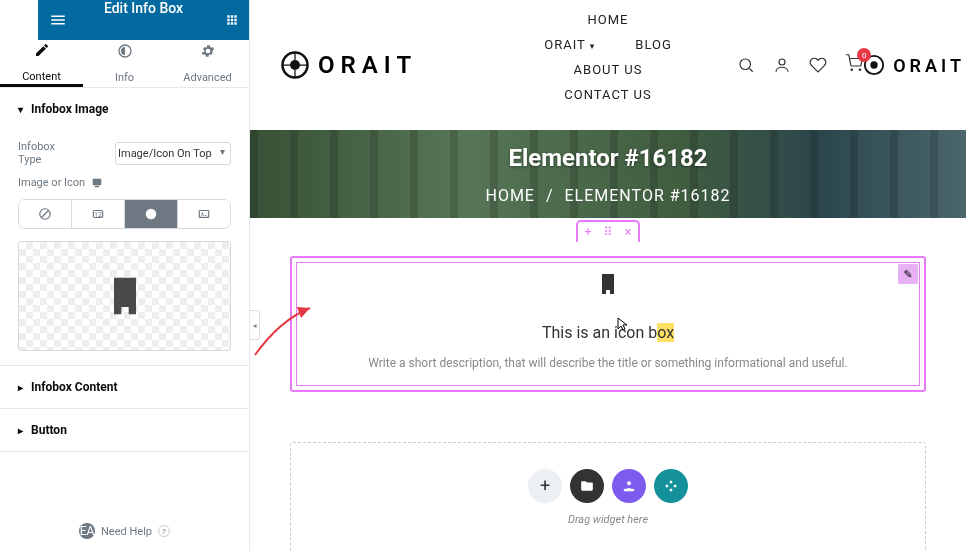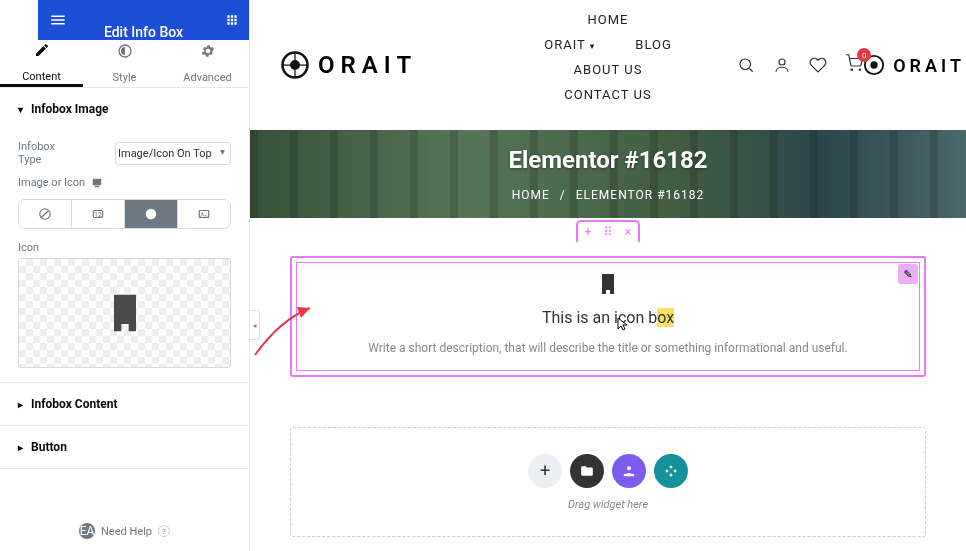--- a/index.html
+++ b/index.html
@@ -1,20 +1,20 @@
 <!DOCTYPE html>
 <html><head>
 <meta charset="utf-8">
 <style>
 * { margin: 0; padding: 0; box-sizing: border-box; font-family: -apple-system, BlinkMacSystemFont, "Segoe UI", Roboto, sans-serif; }
 body { width: 966px; height: 551px; overflow: hidden; display: flex; position: relative; }
 
 
 .sidebar { width: 250px; height: 551px; background: #fff; display: flex; flex-direction: column; border-right: 1px solid #e6e9ec; }
-.sb-header { height: 40px; background: #1d4ed8; color: #fff; display: flex; align-items: flex-end; position: relative; margin-left: 38px; }
+.sb-header { height: 40px; background: #0369a1; color: #fff; display: flex; align-items: flex-start; position: relative; margin-left: 38px; }
 .sb-header .hamburger { width: 40px; height: 40px; display: flex; align-items: center; justify-content: center; cursor: pointer; }
 .sb-header .hamburger svg { width: 18px; height: 18px; fill: #fff; }
 .sb-header .title { flex: 1; text-align: center; font-size: 14px; font-weight: 500; padding-right: 40px; }
 .sb-header .apps { position: absolute; right: 0; top: 0; width: 34px; height: 40px; display: flex; align-items: center; justify-content: center; cursor: pointer; }
 .sb-header .apps svg { width: 14px; height: 14px; fill: #fff; }
 
 .sb-tabs { display: flex; height: 48px; border-bottom: 1px solid #e6e9ec; background: #fff; }
 .sb-tab { flex: 1; display: flex; flex-direction: column; align-items: center; justify-content: center; font-size: 11px; color: #6d7882; cursor: pointer; gap: 12px; }
 .sb-tab.active { color: #0b0b0b; border-bottom: 3px solid #0b0b0b; }
 .sb-tab svg { width: 16px; height: 16px; fill: currentColor; }
@@ -66,31 +66,31 @@
 .header-icons svg { width: 18px; height: 18px; fill: none; stroke: #333; stroke-width: 1.6; cursor: pointer; }
 .cart-wrap { position: relative; }
 .cart-badge { position: absolute; top: -6px; right: -8px; background: #e63946; color: #fff; border-radius: 50%; width: 14px; height: 14px; font-size: 8px; display: flex; align-items: center; justify-content: center; }
 
 .hero { height: 88px; background: linear-gradient(rgba(40,60,40,0.3), rgba(40,60,40,0.3)),
   linear-gradient(90deg, #3d5a3d 0%, #6b8e6b 30%, #4a6b4a 60%, #2d4a5d 80%, #5a7a8a 100%);
   display: flex; flex-direction: column; align-items: center; justify-content: center; color: #fff; position: relative; overflow: hidden; }
 .hero::before { content: ""; position: absolute; inset: 0; background:
   repeating-linear-gradient(90deg, rgba(0,0,0,0.15) 0 8px, transparent 8px 40px); }
 .hero-title { font-size: 24px; font-weight: 700; z-index: 1; color: #fff; text-shadow: 0 1px 3px rgba(0,0,0,0.4); }
-.hero-crumb { font-size: 12px; z-index: 1; margin-top: 14px; letter-spacing: 1px; }
+.hero-crumb { font-size: 16px; z-index: 1; margin-top: 14px; letter-spacing: 1px; }
 .hero-crumb a { color: #fff; text-decoration: none; cursor: pointer; }
 
 .preview-body { padding: 20px 40px; position: relative; }
 .widget-controls { position: absolute; top: 2px; left: 50%; transform: translateX(-50%); background: #fff; border: 2px solid #e879f9; border-bottom: none; border-radius: 5px 5px 0 0; display: flex; z-index: 2; }
 .widget-controls .wc { width: 20px; height: 20px; display: flex; align-items: center; justify-content: center; font-size: 12px; color: #e879f9; cursor: pointer; }
 .infobox-widget { border: 2px solid #e879f9; border-radius: 3px; padding: 14px 20px 20px; margin-top: 18px; text-align: center; position: relative; }
 .infobox-widget::before { content: ""; position: absolute; inset: 4px; border: 1px solid #e879f9; pointer-events: none; }
 .edit-pencil { position: absolute; top: 6px; right: 6px; width: 20px; height: 20px; background: #e8b0f5; display: flex; align-items: center; justify-content: center; font-size: 11px; cursor: pointer; border-radius: 2px; }
 .ib-icon svg { width: 24px; height: 24px; fill: #333; }
-.ib-title { font-size: 16px; color: #333; margin-top: 8px; }
+.ib-title { font-size: 16px; color: #333; margin-top: 23px; }
 .ib-title .hl { background: #ffe066; }
 .ib-desc { font-size: 12px; color: #888; margin-top: 14px; }
 
 .drop-zone { margin-top: 50px; border: 1px dashed #ccc; border-radius: 3px; height: 110px; display: flex; flex-direction: column; align-items: center; justify-content: center; gap: 10px; }
 .drop-btns { display: flex; gap: 8px; }
 .drop-btn { width: 34px; height: 34px; border-radius: 50%; display: flex; align-items: center; justify-content: center; cursor: pointer; }
 .drop-btn.plus { background: #eceff3; color: #333; font-size: 18px; }
 .drop-btn.folder { background: #333; }
 .drop-btn.folder svg { width: 14px; height: 14px; fill: #fff; }
 .drop-btn.purple { background: #7e5bef; }
@@ -127,21 +127,21 @@
       <svg viewBox="0 0 24 24">
           <path d="M3 17.25V21h3.75L17.81 9.94l-3.75-3.75L3 17.25zM20.71 7.04a1 1 0 000-1.41l-2.34-2.34a1 1 0 00-1.41 0l-1.83 1.83 3.75 3.75 1.83-1.83z"></path>
         </svg>
       <span>Content</span>
     </div>
     <div class="sb-tab">
       <svg viewBox="0 0 24 24">
           <path d="M12 2a10 10 0 100 20 10 10 0 000-20zm0 18a8 8 0 110-16 8 8 0 010 16z"></path>
           <path d="M12 6a6 6 0 100 12V6z"></path>
         </svg>
-      <span>Style</span>
+      <span>Info</span>
     </div>
     <div class="sb-tab">
       <svg viewBox="0 0 24 24">
           <path d="M19.14 12.94a7.07 7.07 0 000-1.88l2.03-1.58-2-3.46-2.39.96a7.07 7.07 0 00-1.63-.94l-.36-2.54h-4l-.36 2.54c-.58.24-1.13.55-1.63.94l-2.39-.96-2 3.46 2.03 1.58a7.07 7.07 0 000 1.88L2.41 14.5l2 3.46 2.39-.96c.5.39 1.05.7 1.63.94l.36 2.54h4l.36-2.54c.58-.24 1.13-.55 1.63-.94l2.39.96 2-3.46-2.03-1.56zM12 15.5A3.5 3.5 0 1112 8.5a3.5 3.5 0 010 7z"></path>
         </svg>
       <span>Advanced</span>
     </div>
   </div>
 
   <div class="sb-body">
@@ -188,21 +188,20 @@
               </svg>
             </div>
           <div class="seg">
               <svg viewBox="0 0 24 24">
                 <rect x="4" y="6" width="16" height="12" rx="1" fill="none" stroke="#6d7882" stroke-width="2"></rect>
                 <circle cx="9" cy="11" r="1.5" fill="#6d7882"></circle>
                 <path d="M6 17l4-4 3 3 2-2 3 3" fill="none" stroke="#6d7882" stroke-width="1.5"></path>
               </svg>
             </div>
         </div>
-        <div class="sb-field-label" style="font-size:11px;color:#6d7882;">Icon</div>
         <div class="icon-preview">
           <svg viewBox="0 0 24 24">
               <path d="M6 2h12v20h-4v-4h-4v4H6V2zm2 3h2v2H8V5zm4 0h2v2h-2V5zm-4 4h2v2H8V9zm4 0h2v2h-2V9zm-4 4h2v2H8v-2zm4 0h2v2h-2v-2z"></path>
             </svg>
         </div>
       </div>
     </div>
 
     <div class="sb-section">
       <div class="sb-section-head">

